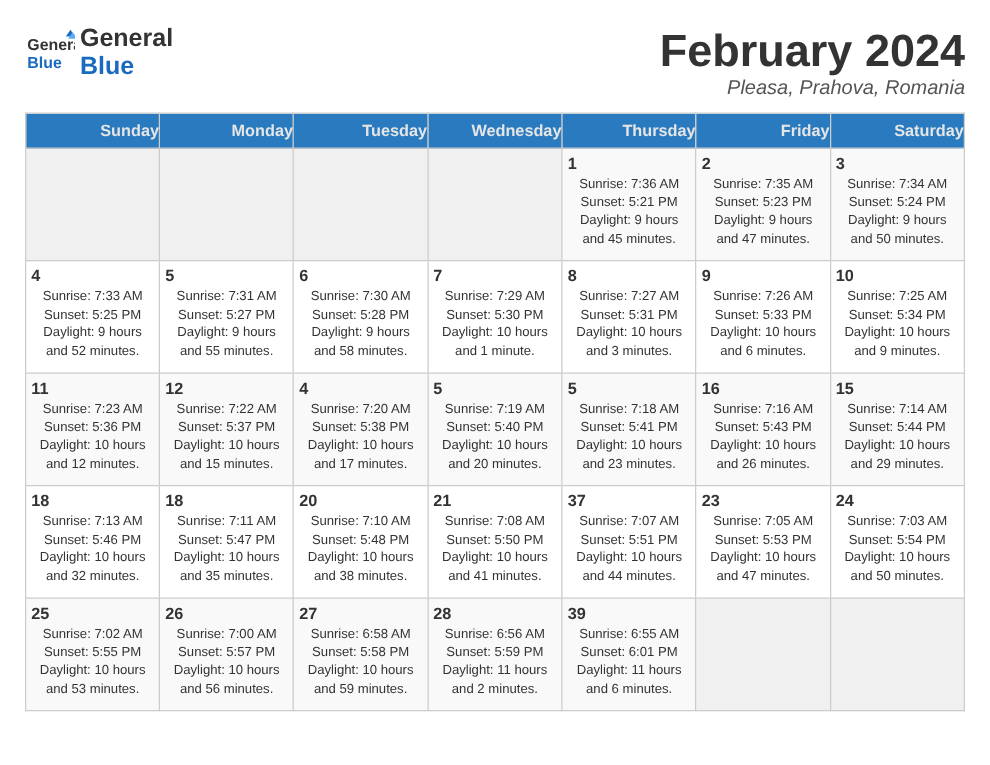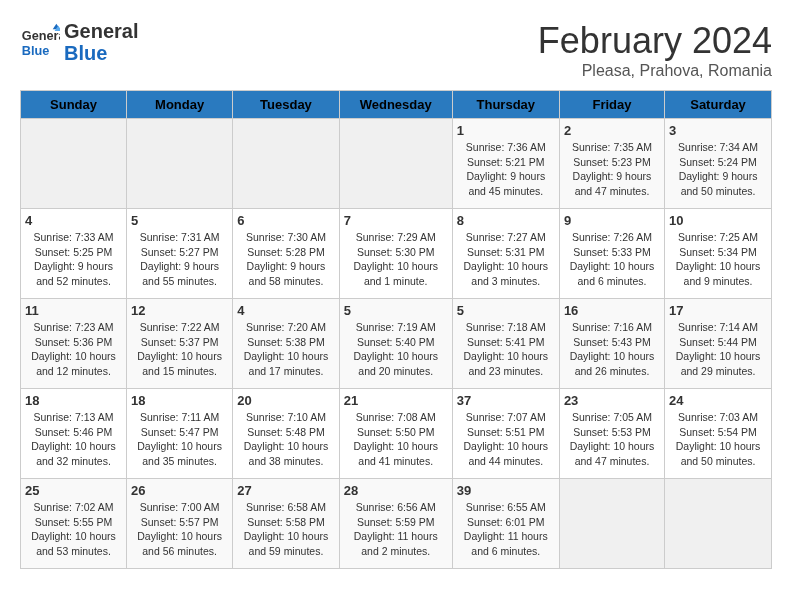--- a/index.html
+++ b/index.html
@@ -23,37 +23,38 @@
     .logo-icon {
       width: 40px;
       height: 40px;
       margin-right: 4px;
     }
     .title-block {
       text-align: right;
     }
     .month-title {
       font-size: 36px;
-      font-weight: normal;
+      font-weight: bold;
       color: #333;
     }
     .location {
       font-size: 16px;
       color: #555;
+      font-style: italic;
     }
     table {
       width: 100%;
       border-collapse: collapse;
       font-size: 11px;
     }
     thead tr th {
       background-color: #2a7abf;
-      color: #000000;
-      padding: 6px 20px;
-      text-align: center;
+      color: #e5e5e5;
+      padding: 6px 0;
+      text-align: right;
       font-size: 13px;
       border: 1px solid #ccc;
     }
     tbody tr td {
       border: 1px solid #ccc;
       vertical-align: top;
       padding: 4px;
       width: 108px;
       min-height: 80px;
       height: 90px;
@@ -183,21 +184,21 @@
         </td>
         <td>
           <span class="day-num">5</span>
           <div class="day-info">Sunrise: 7:18 AM<br>Sunset: 5:41 PM<br>Daylight: 10 hours<br>and 23 minutes.</div>
         </td>
         <td>
           <span class="day-num">16</span>
           <div class="day-info">Sunrise: 7:16 AM<br>Sunset: 5:43 PM<br>Daylight: 10 hours<br>and 26 minutes.</div>
         </td>
         <td>
-          <span class="day-num">17</span>
+          <span class="day-num">15</span>
           <div class="day-info">Sunrise: 7:14 AM<br>Sunset: 5:44 PM<br>Daylight: 10 hours<br>and 29 minutes.</div>
         </td>
       </tr>
       <tr>
         <td>
           <span class="day-num">18</span>
           <div class="day-info">Sunrise: 7:13 AM<br>Sunset: 5:46 PM<br>Daylight: 10 hours<br>and 32 minutes.</div>
         </td>
         <td>
           <span class="day-num">18</span>

